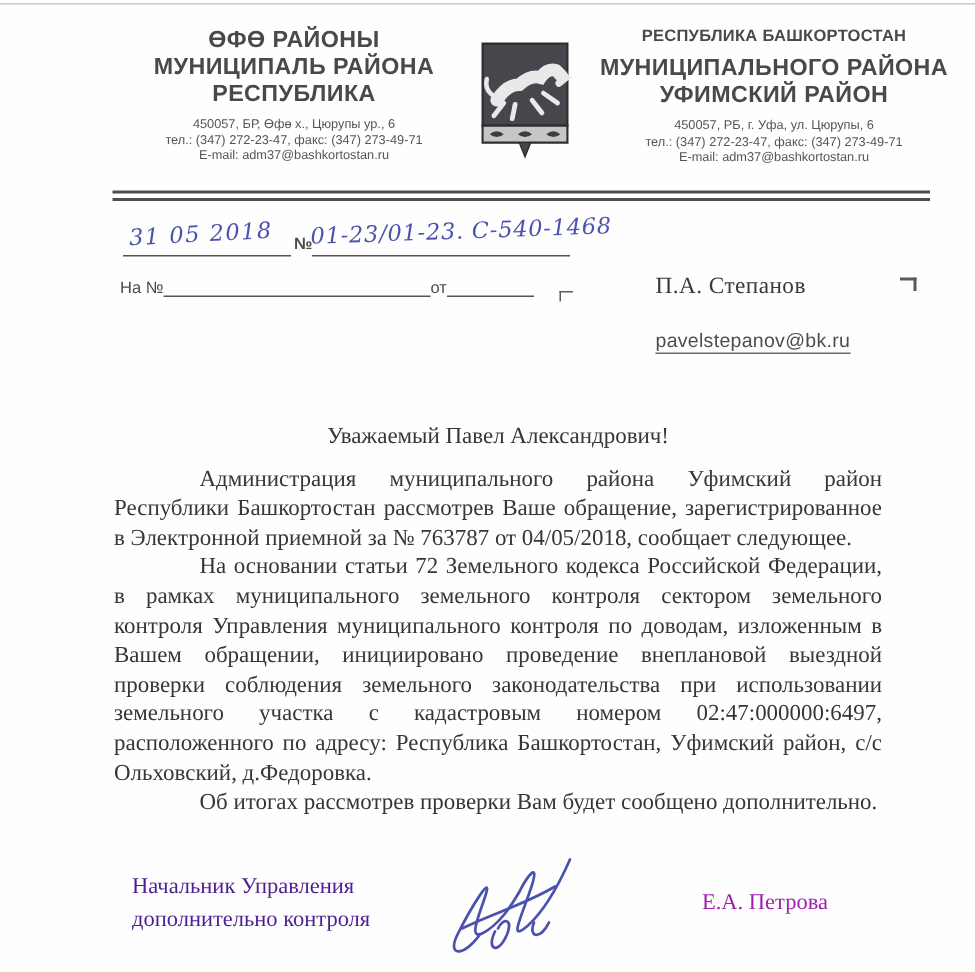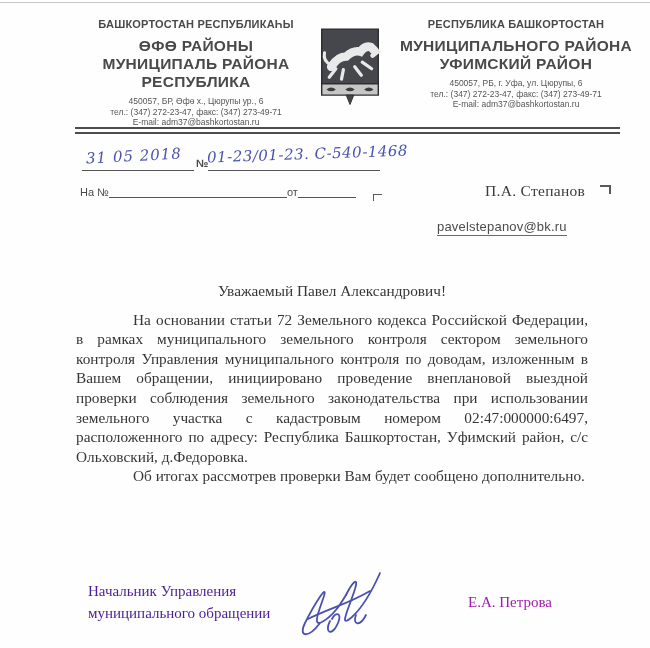--- a/index.html
+++ b/index.html
@@ -51,21 +51,21 @@
   .reply-row{position:absolute;left:80px;top:186px;font-family:"Liberation Sans",sans-serif;font-size:11px;color:#4a4a4a;white-space:nowrap;}
   .reply-row .blank{display:inline-block;border-bottom:1.2px solid #555;height:11px;vertical-align:bottom;}
   .blank-a{width:178px;}
   .blank-b{width:58px;}
 
   .corner{position:absolute;}
   .corner-left{left:373px;top:194px;width:8px;height:6px;border-top:1.5px solid #5a5a5a;border-left:1.5px solid #5a5a5a;}
   .corner-right{left:600px;top:185px;width:9px;height:7px;border-top:2px solid #5a5a5a;border-right:2px solid #5a5a5a;}
 
   
-  .addr-name{position:absolute;left:437px;top:182px;font-size:15.5px;color:#3a3a3a;letter-spacing:.3px;margin-left:48px;}
+  .addr-name{position:absolute;left:437px;top:182px;font-size:15.5px;color:#3a3a3a;letter-spacing:.3px;}
   .addr-email{
     position:absolute;left:437px;top:219px;
     font-family:"Liberation Sans",sans-serif;font-size:13px;color:#4c4c4c;
     border-bottom:1px solid #6a6a6a;padding-bottom:1px;letter-spacing:.2px;text-align:right;
   }
 
   
   .letter-body{position:absolute;left:76px;top:281px;width:512px;font-size:15.3px;line-height:19.6px;color:#363636;}
   .salutation{text-align:center;margin:0 0 9px 0;}
   .para{margin:0;text-align:justify;text-indent:57px;}
@@ -75,21 +75,20 @@
   .sig-title{position:absolute;left:88px;top:580px;font-size:15px;line-height:22px;color:#4c1d95;}
   .sig-name{position:absolute;left:468px;top:594px;font-size:15px;color:#a21caf;}
   .sig-svg{position:absolute;left:286px;top:563px;width:118px;height:84px;}
 </style>
 </head>
 <body>
 
 <div id="page">
 
   <div class="lh-block lh-left">
-    <div class="lh-republic">БАШКОРТОСТАН РЕСПУБЛИКАҺЫ</div>
     <div class="lh-org">ӨФӨ РАЙОНЫ</div>
     <div class="lh-org">МУНИЦИПАЛЬ РАЙОНА</div>
     <div class="lh-org">РЕСПУБЛИКА</div>
     <div class="lh-contacts">
       <div>450057, БР, Өфө х., Цюрупы ур., 6</div>
       <div>тел.: (347) 272-23-47, факс: (347) 273-49-71</div>
       <div>E-mail: adm37@bashkortostan.ru</div>
     </div>
   </div>
 
@@ -136,27 +135,28 @@
     <span>На №</span><span class="blank blank-a"></span><span>от</span><span class="blank blank-b"></span>
   </div>
   <div class="corner corner-left"></div>
   <div class="corner corner-right"></div>
 
   <div class="addr-name">П.А. Степанов</div>
   <div class="addr-email">pavelstepanov@bk.ru</div>
 
   <div class="letter-body" lang="ru">
     <p class="salutation">Уважаемый Павел Александрович!</p>
+    <p class="para" lang="ru">Администрация муниципального района Уфимский район Республики Башкортостан рассмотрев Ваше обращение, зарегистрированное в Электронной приемной за № 763787 от 04/05/2018, сообщает следующее.</p>
     <p class="para" lang="ru">На основании статьи 72 Земельного кодекса Российской Федерации, в рамках муниципального земельного контроля сектором земельного контроля Управления муниципального контроля по доводам, изложенным в Вашем обращении, инициировано проведение внеплановой выездной проверки соблюдения земельного законодательства при использовании земельного участка с кадастровым номером 02:47:000000:6497, расположенного по адресу: Республика Башкортостан, Уфимский район, с/с Ольховский, д.Федоровка.</p>
     <p class="para" lang="ru">Об итогах рассмотрев проверки Вам будет сообщено дополнительно.</p>
   </div>
 
   <div class="sig-title">
     <div>Начальник Управления</div>
-    <div>муниципального обращении</div>
+    <div>дополнительно контроля</div>
   </div>
 
   <svg class="sig-svg" viewBox="0 0 118 84">
     <g stroke="var(--ink,#4a52ae)" stroke-width="1.8" fill="none" stroke-linecap="round">
       <path d="M34 60 C22 76 12 74 19 60 C28 42 44 16 37 36 C33 48 26 64 36 59 C47 53 54 42 60 32"></path>
       <path d="M60 32 C66 20 73 12 69 26 C62 48 52 66 66 54 C77 44 86 28 94 10"></path>
       <path d="M22 56 C42 46 64 40 84 28"></path>
       <path d="M44 58 C38 70 46 74 52 60 C56 50 50 48 46 56"></path>
       <path d="M70 52 C66 62 74 64 80 52"></path>
     </g>

